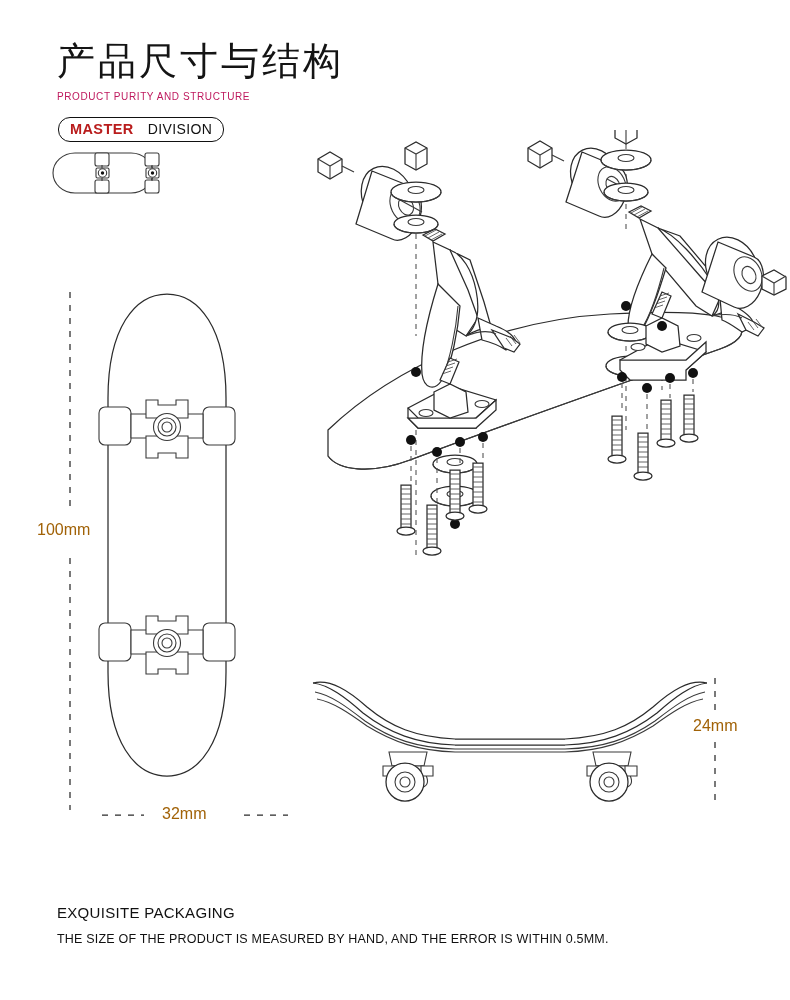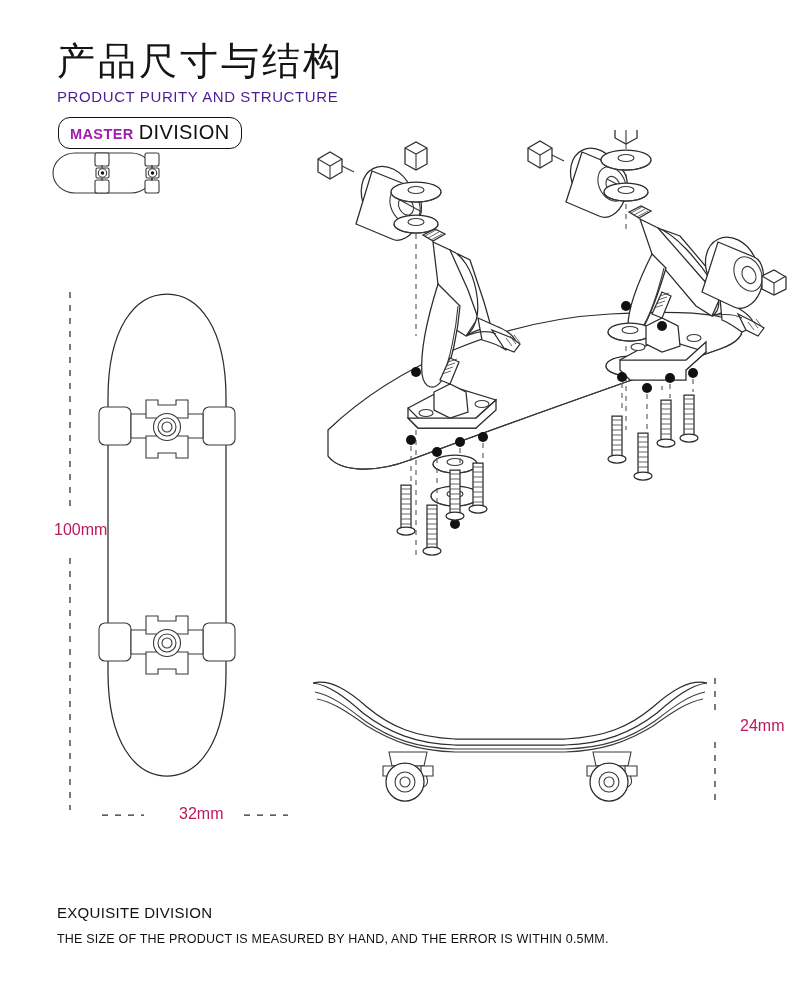--- a/index.html
+++ b/index.html
@@ -11,37 +11,37 @@
   #page{position:relative;width:790px;height:1000px;}
 
   
   .hdr{position:absolute;left:57px;top:38px;}
   .hdr-cn{
     font-size:38px;line-height:46px;font-weight:300;letter-spacing:3px;
     color:#141414;white-space:nowrap;
     font-family:"Liberation Sans","DejaVu Sans",sans-serif;
   }
   .hdr-en{
-    font-size:15px;line-height:18px;letter-spacing:.6px;color:#4c1d95;
+    font-size:10px;line-height:18px;letter-spacing:.6px;color:#be185d;
     margin-top:4px;white-space:nowrap;
   }
   .badge{
     position:absolute;left:58px;top:117px;
     border:1.6px solid #111;border-radius:12px;
     padding:3px 11px 4px 11px;display:inline-flex;align-items:baseline;
     white-space:nowrap;background:#fff;
   }
-  .badge-a{font-size:14.5px;font-weight:bold;letter-spacing:.4px;color:#a21caf;}
-  .badge-b{font-size:20px;font-weight:400;letter-spacing:.4px;color:#111;margin-left:5px;}
+  .badge-a{font-size:14.5px;font-weight:bold;letter-spacing:.4px;color:#b91c1c;}
+  .badge-b{font-size:14px;font-weight:400;letter-spacing:.4px;color:#111;margin-left:14px;}
 
   
-  .dim{position:absolute;font-size:16px;color:#be185d;white-space:nowrap;margin-left:17px;}
+  .dim{position:absolute;font-size:16px;color:#a16207;white-space:nowrap;}
   .dim-100{left:37px;top:521px;}
   .dim-32{left:162px;top:805px;}
-  .dim-24{left:723px;top:717px;}
+  .dim-24{left:693px;top:717px;}
 
   
   .ft1{position:absolute;left:57px;top:904px;font-size:15px;letter-spacing:.3px;color:#111;white-space:nowrap;}
   .ft2{position:absolute;left:57px;top:932px;font-size:12.5px;letter-spacing:.2px;color:#111;white-space:nowrap;text-align:center;}
 
   svg{position:absolute;left:0;top:0;}
   .ln{fill:none;stroke:#3a3a3a;stroke-width:1.1;}
   .ln2{fill:none;stroke:#2b2b2b;stroke-width:1.25;}
   .lnw{fill:#fff;stroke:#3a3a3a;stroke-width:1.1;}
   .lnw2{fill:#fff;stroke:#2b2b2b;stroke-width:1.25;}
@@ -378,16 +378,16 @@
       <circle class="lnw" cx="304" cy="117" r="5"></circle>
     </g>
   </svg>
 
   <svg width="20" height="130" style="left:705px;top:676px;">
     <path class="dash" d="M10,2 V40"></path>
     <path class="dash" d="M10,66 V126"></path>
   </svg>
   <div class="dim dim-24">24mm</div>
 
-  <div class="ft1">EXQUISITE DIVISION</div>
+  <div class="ft1">EXQUISITE PACKAGING</div>
   <div class="ft2">THE SIZE OF THE PRODUCT IS MEASURED BY HAND, AND THE ERROR IS WITHIN 0.5MM.</div>
 
 </div>
 
 </body></html>

